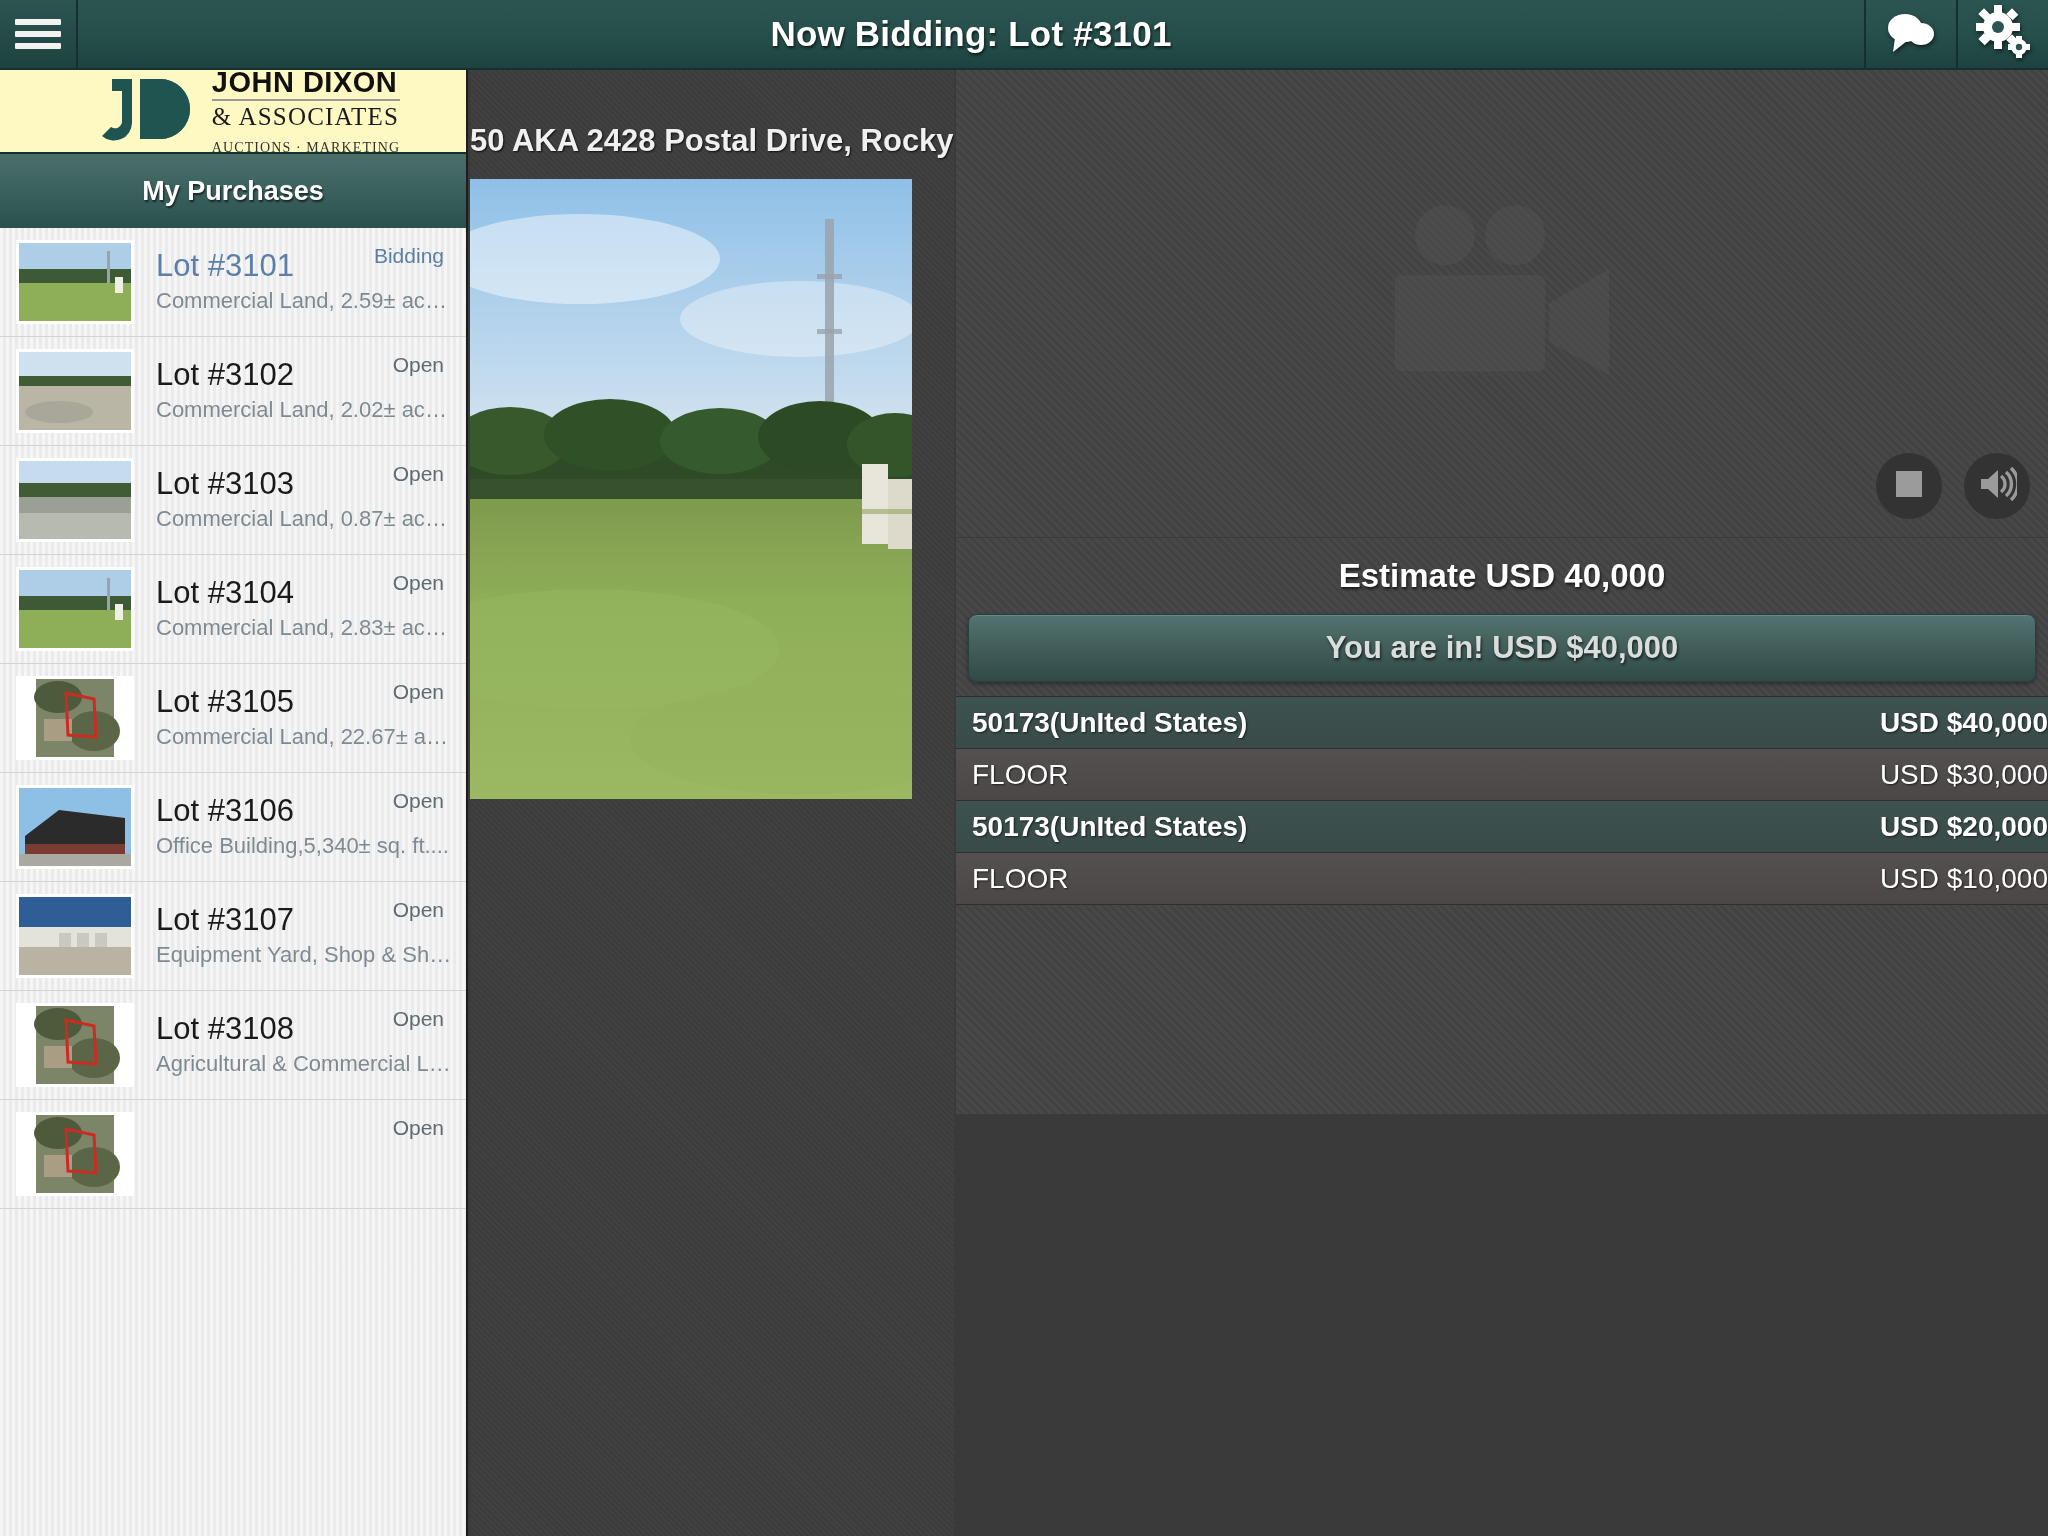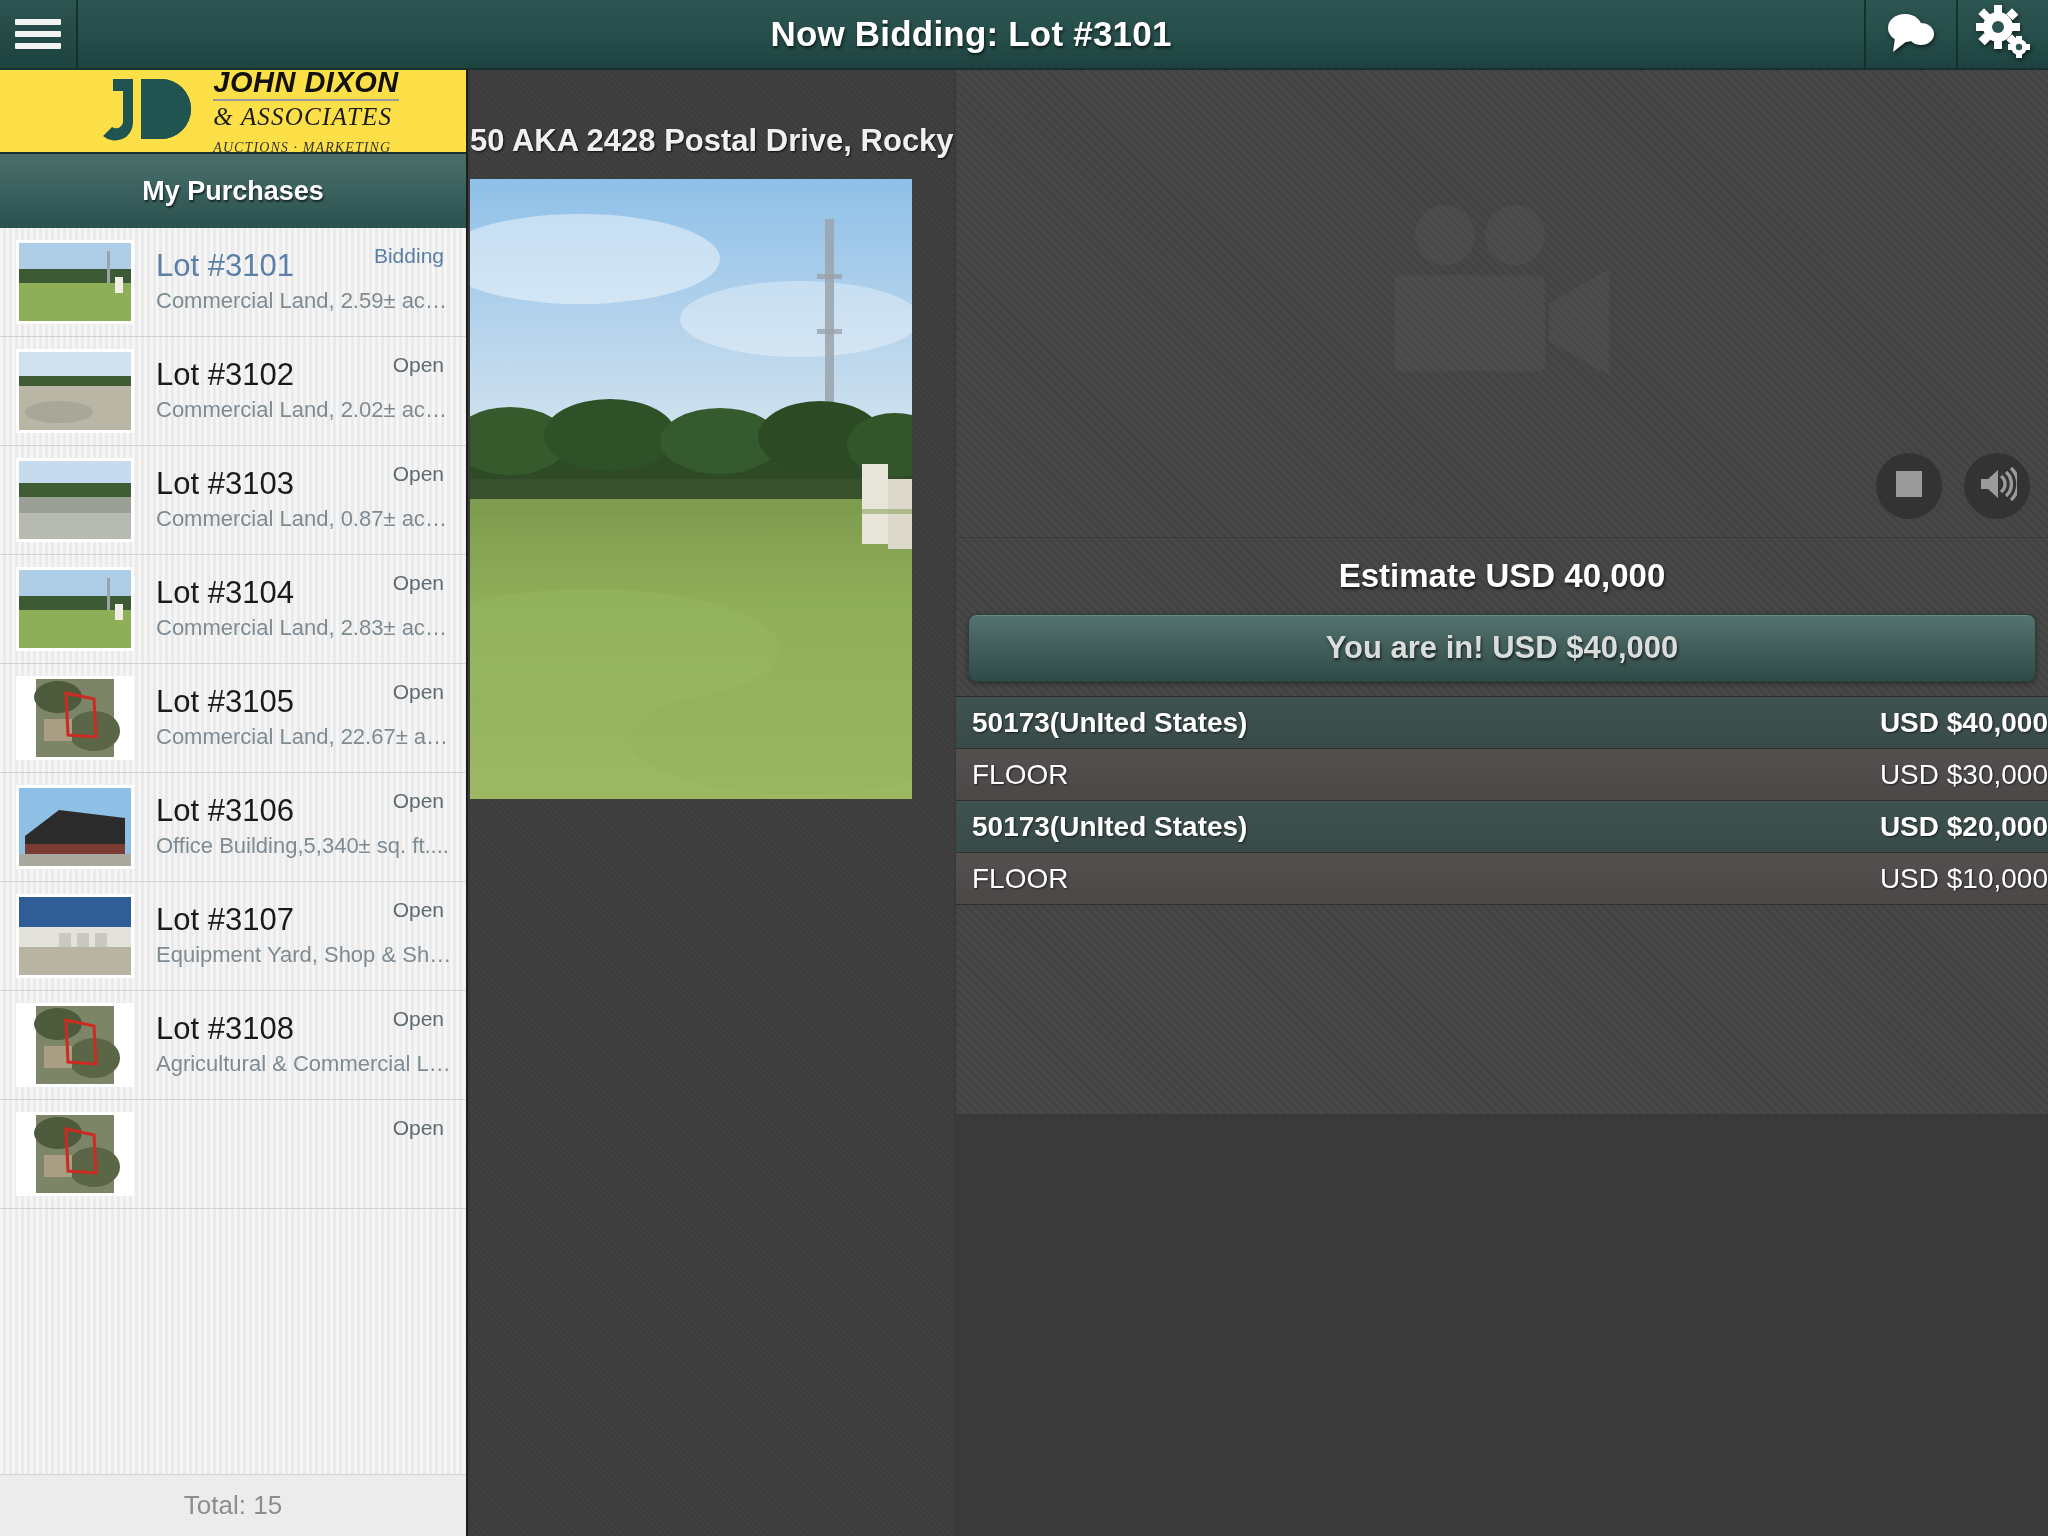--- a/index.html
+++ b/index.html
@@ -41,23 +41,23 @@
   }
   .topbar-icon-btn svg { filter:drop-shadow(1px 2px 2px rgba(0,0,0,.6)); }
 
   
   #sidebar {
     position:absolute; left:0; top:70px; width:468px; height:1466px;
     background:#ececec; border-right:2px solid #1d1d1d;
     display:flex; flex-direction:column;
   }
   #brand-logo {
-    height:84px; background:#fde047; flex:0 0 84px;
+    height:84px; background:#fef9c3; flex:0 0 84px;
     display:flex; align-items:center; justify-content:center;
-    border-bottom:2px solid #16302e; position:relative;font-style:italic;
+    border-bottom:2px solid #16302e; position:relative;
   }
   .logo-inner { display:flex; align-items:center; gap:10px; transform:translateX(14px); }
   .logo-jd { position:relative; width:108px; height:72px; }
   .logo-jd svg { position:absolute; left:0; top:0; }
   .logo-text { line-height:1; }
   .logo-l1 {
     font-size:29px; font-weight:bold; color:#111; letter-spacing:.5px;
     font-family:"Liberation Sans", sans-serif;
   }
   .logo-rule { height:2px; background:#999; margin:2px 0 3px; }
@@ -410,21 +410,20 @@
           </svg>
         </div>
      <div class="lot-info">
        <div class="lot-title"></div>
        <div class="lot-desc"></div>
      </div>
      <div class="lot-status">Open</div>
       </div>
     </div>
 
-  <div id="lot-total">Total: 15</div>
 </div>
 
 <div id="center">
   <div id="center-address">50 AKA 2428 Postal Drive, Rocky Mo...</div>
   <div id="lot-photo">
     <svg width="442" height="620" viewBox="0 0 442 620" preserveAspectRatio="none">
       <defs>
         <linearGradient id="skyg" x1="0" y1="0" x2="0" y2="1">
           <stop offset="0%" stop-color="#8fc0e8"></stop>
           <stop offset="70%" stop-color="#c5dcee"></stop>

